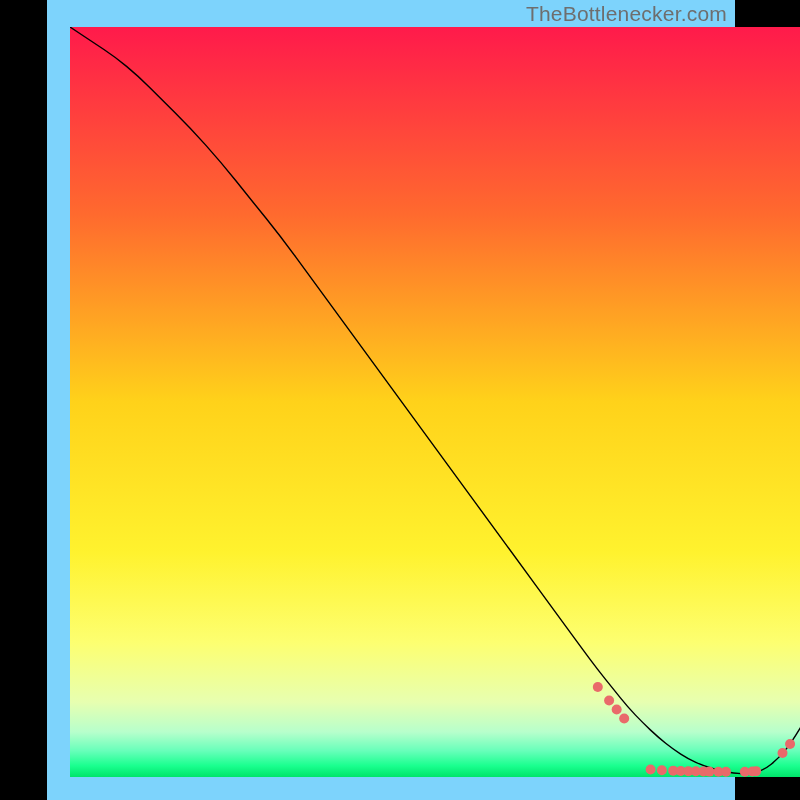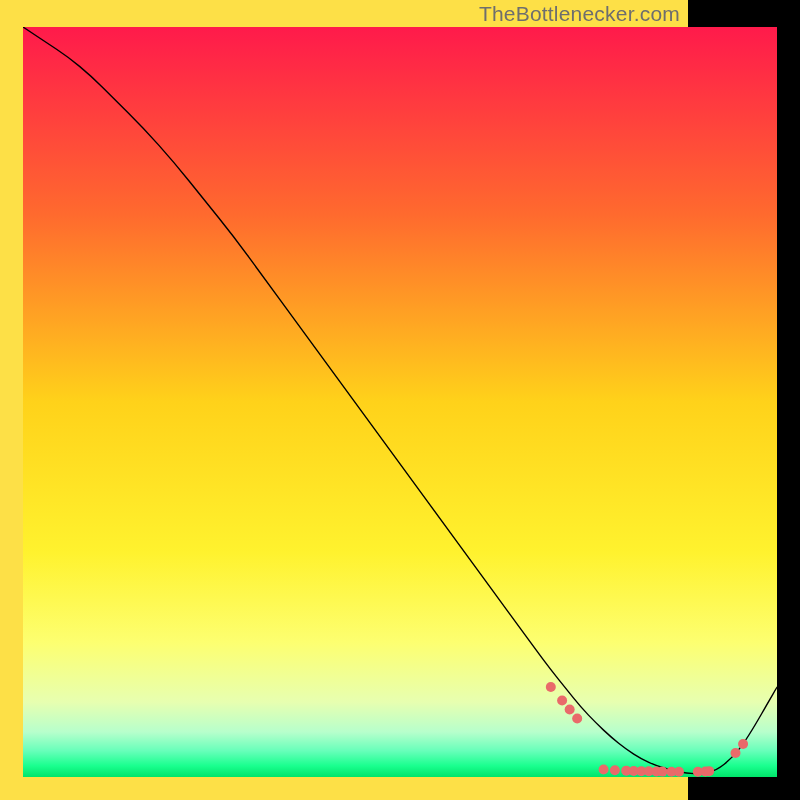--- a/index.html
+++ b/index.html
@@ -8,21 +8,22 @@
     width: 800px;
     height: 800px;
     background: #000;
     overflow: hidden;
     font-family: Arial, Helvetica, sans-serif;
   }
   .frame {
     position: relative;
     width: 688px;
     height: 800px;
-    background: #fde047;
+    background: #7dd3fc;
+    margin-left: 47px;
   }
   .watermark {
     position: absolute;
     top: 2px;
     right: 8px;
     color: #6e6e6e;
     font-size: 21px;
     letter-spacing: 0.2px;
     font-weight: 400;
   }

